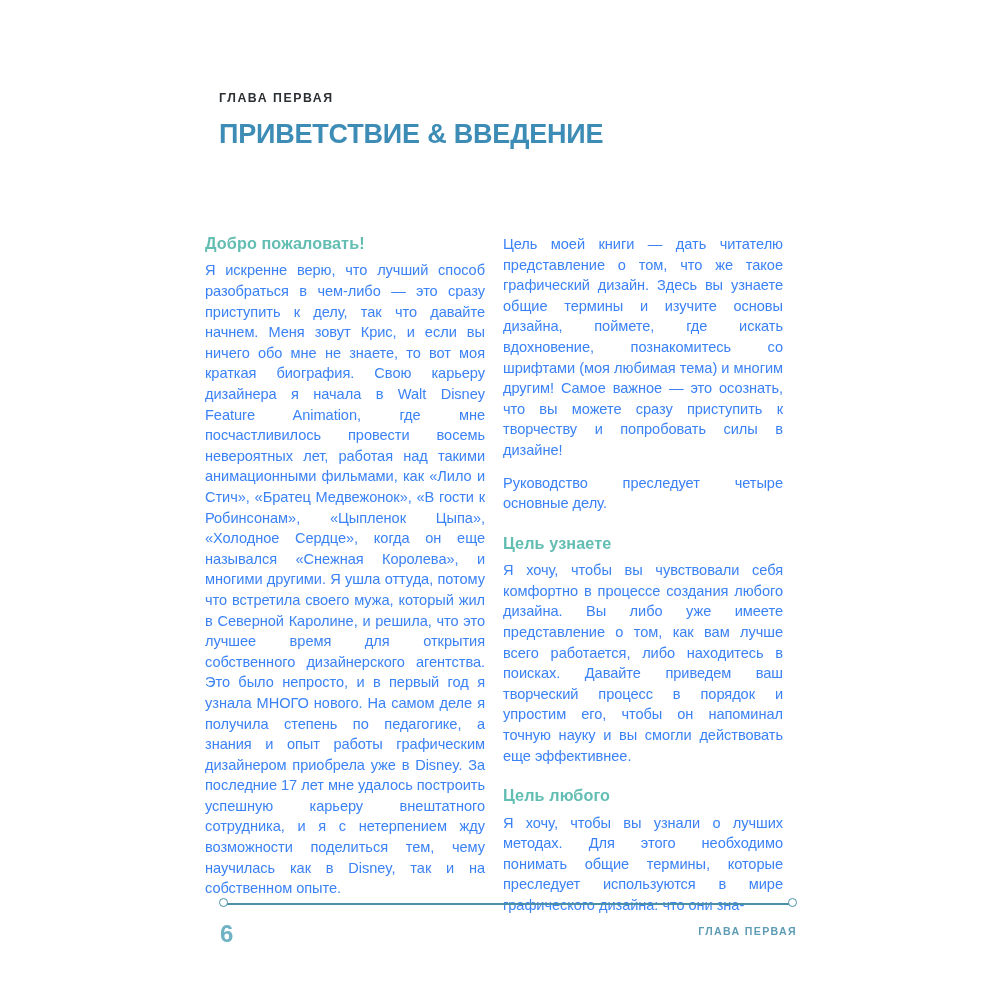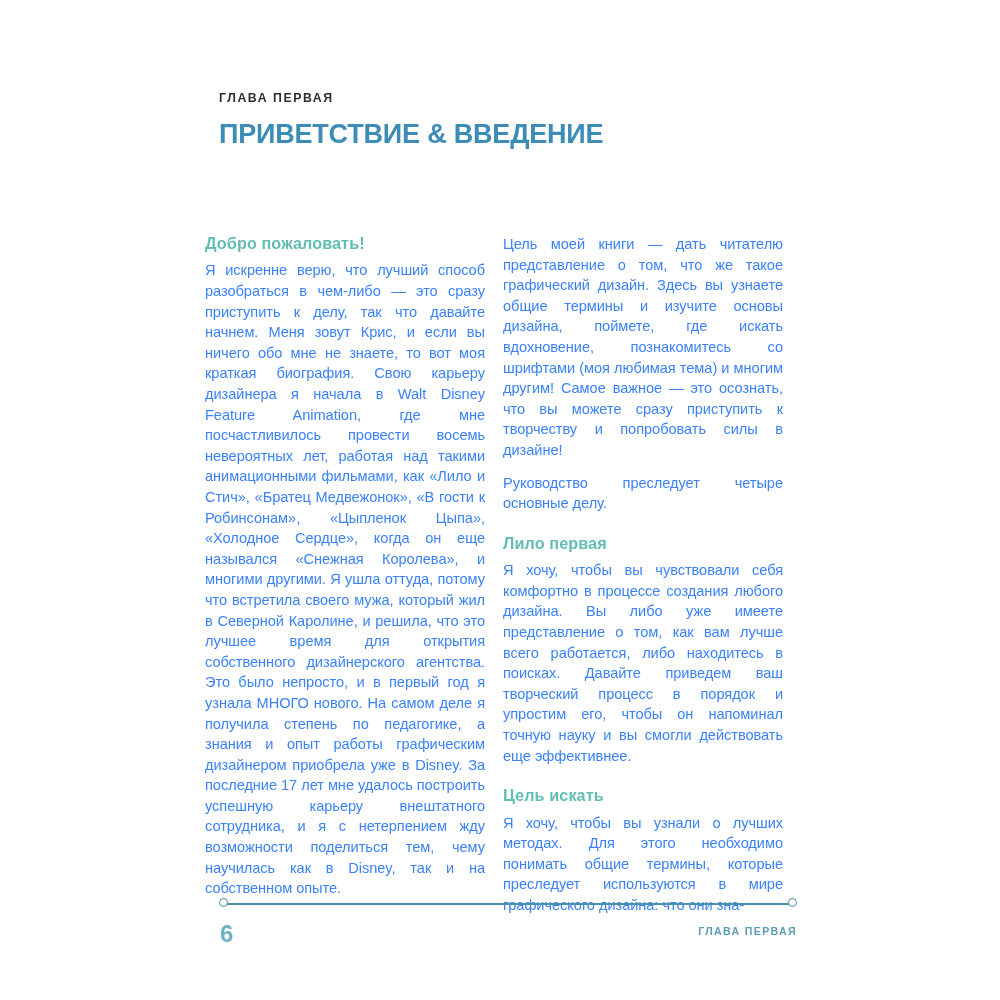--- a/index.html
+++ b/index.html
@@ -164,24 +164,24 @@
 
     <div class="col">
       <h2 class="sec-head">Добро пожаловать!</h2>
       <p class="body">Я искренне верю, что лучший способ разобраться в чем-либо — это сразу приступить к делу, так что давайте начнем. Меня зовут Крис, и если вы ничего обо мне не знаете, то вот моя краткая биография. Свою карьеру дизайнера я начала в Walt Disney Feature Animation, где мне посчастливилось провести восемь невероятных лет, работая над такими анимационными фильмами, как «Лило и Стич», «Братец Медвежонок», «В гости к Робинсонам», «Цыпленок Цыпа», «Холодное Сердце», когда он еще назывался «Снежная Королева», и многими другими. Я ушла оттуда, потому что встретила своего мужа, который жил в Северной Каролине, и решила, что это лучшее время для открытия собственного дизайнерского агентства. Это было непросто, и в первый год я узнала МНОГО нового. На самом деле я получила степень по педагогике, а знания и опыт работы графическим дизайнером приобрела уже в Disney. За последние 17 лет мне удалось построить успешную карьеру внештатного сотрудника, и я с нетерпением жду возможности поделиться тем, чему научилась как в Disney, так и на собственном опыте.</p>
     </div>
 
     <div class="col">
       <p class="body">Цель моей книги — дать читателю представление о том, что же такое графический дизайн. Здесь вы узнаете общие термины и изучите основы дизайна, поймете, где искать вдохновение, познакомитесь со шрифтами (моя любимая тема) и многим другим! Самое важное — это осознать, что вы можете сразу приступить к творчеству и попробовать силы в дизайне!</p>
       <p class="body">Руководство преследует четыре основные делу.</p>
 
-      <h2 class="sec-head gap-before-head">Лило первая</h2>
+      <h2 class="sec-head gap-before-head">Цель узнаете</h2>
       <p class="body">Я хочу, чтобы вы чувствовали себя комфортно в процессе создания любого дизайна. Вы либо уже имеете представление о том, как вам лучше всего работается, либо находитесь в поисках. Давайте приведем ваш творческий процесс в порядок и упростим его, чтобы он напоминал точную науку и вы смогли действовать еще эффективнее.</p>
 
-      <h2 class="sec-head gap-before-head">Цель искать</h2>
+      <h2 class="sec-head gap-before-head">Цель любого</h2>
       <p class="body">Я хочу, чтобы вы узнали о лучших методах. Для этого необходимо понимать общие термины, которые преследует используются в мире графического дизайна: что они зна-</p>
     </div>
 
   </div>
 
   <div class="footer">
     <div class="footer-rule">
       <span class="line"></span>
       <span class="dot left"></span>
       <span class="dot right"></span>

